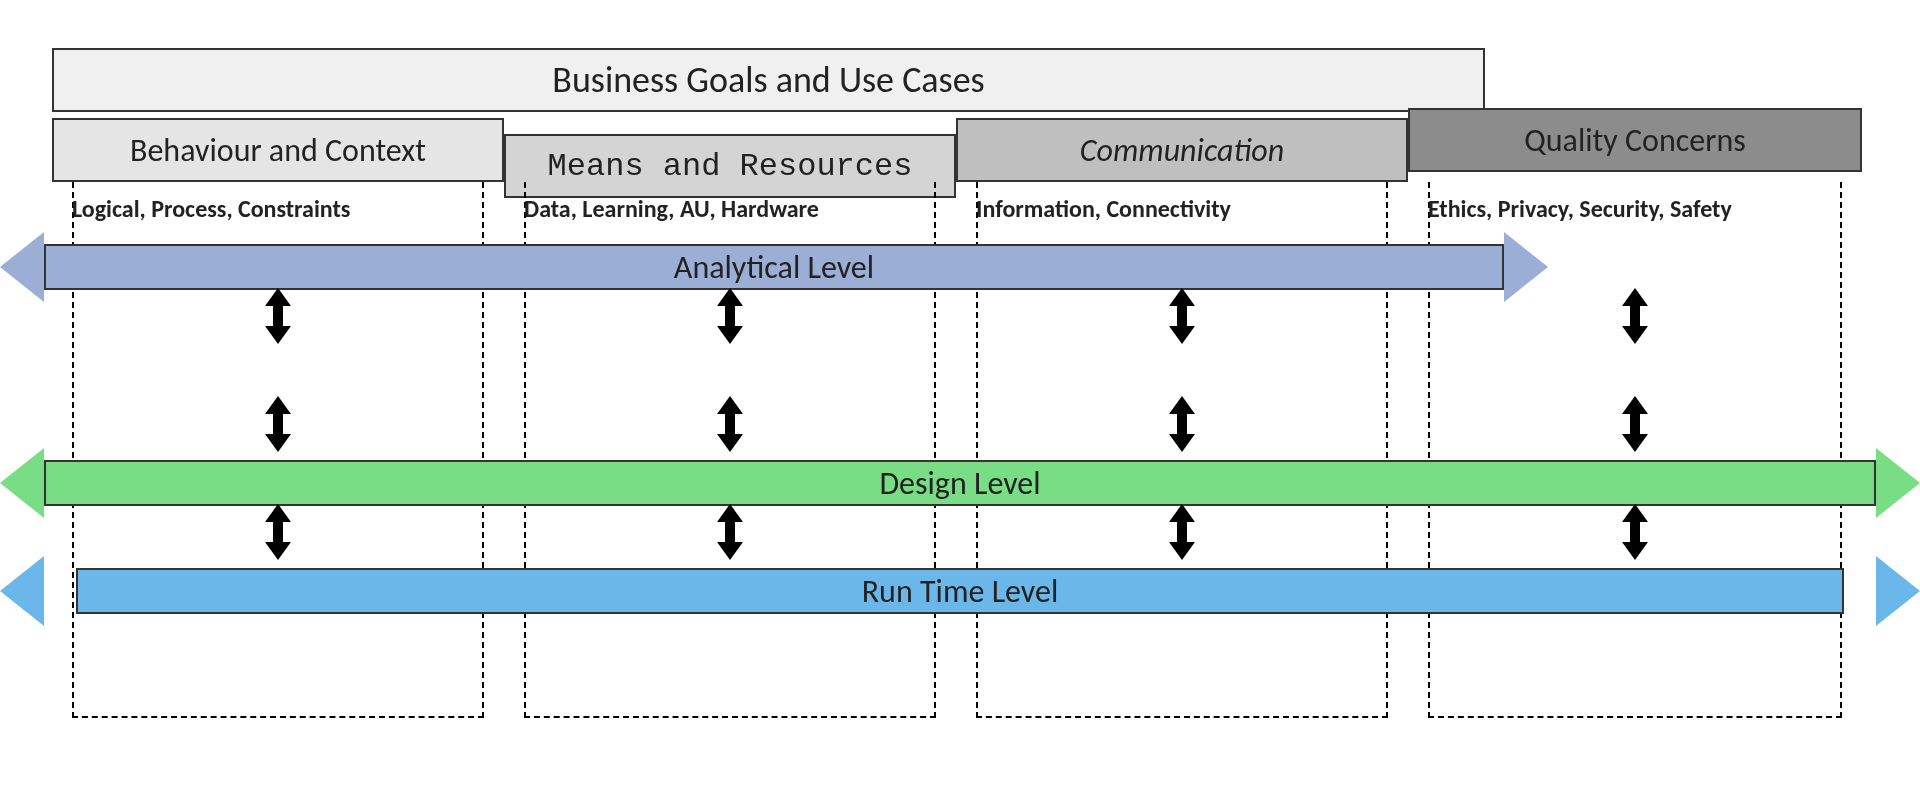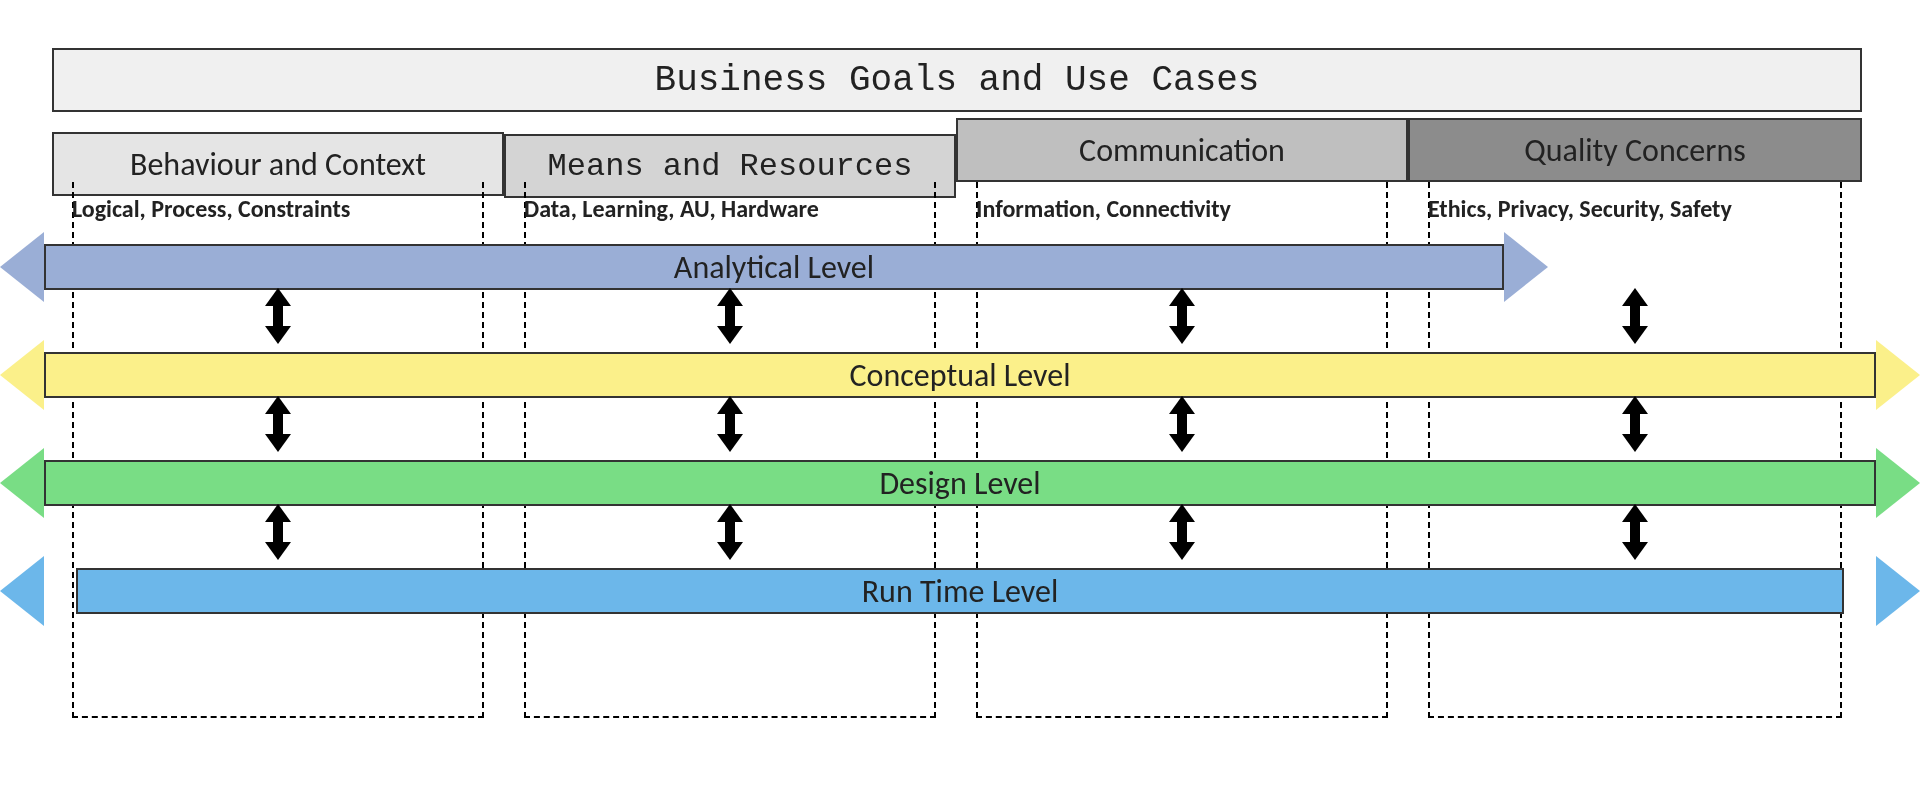--- a/index.html
+++ b/index.html
@@ -115,37 +115,37 @@
     border-left: 13px solid transparent;
     border-right: 13px solid transparent;
     border-top: 18px solid #000;
   }
 </style>
 </head>
 <body>
 
 <div class="stage" data-name="diagram-stage">
 
-  <div class="abs header-box" style="left:52px; top:48px; width:1810px; height:64px;font-family:Liberation Mono, monospace;" data-name="header-business-goals">
+  <div class="abs header-box" style="left:52px; top:48px; width:1433px; height:64px;" data-name="header-business-goals">
     <span data-name="header-title">Business Goals and Use Cases</span>
   </div>
 
-  <div class="abs aspect-box aspect-0" style="left:52px;  top:132px; width:364px; height:64px;" data-name="aspect-behaviour-context">
+  <div class="abs aspect-box aspect-0" style="left:52px;  top:118px; width:364px; height:64px;" data-name="aspect-behaviour-context">
     <span data-name="aspect-label">Behaviour and Context</span>
   </div>
   <div class="abs aspect-box aspect-1" style="left:414px; top:134px; width:364px; height:64px;font-family:Liberation Mono, monospace;" data-name="aspect-means-resources">
     <span data-name="aspect-label">Means and Resources</span>
   </div>
-  <div class="abs aspect-box aspect-2" style="left:776px; top:118px; width:364px; height:64px;" data-name="aspect-communication">
+  <div class="abs aspect-box aspect-2" style="left:776px; top:118px; width:364px; height:64px;font-style:italic;" data-name="aspect-communication">
     <span data-name="aspect-label">Communication</span>
   </div>
 
   <style>
   </style>
-  <div class="abs aspect-box aspect-3" style="left:1498px; top:118px; width:364px; height:64px;" data-name="aspect-quality-concerns">
+  <div class="abs aspect-box aspect-3" style="left:1498px; top:108px; width:364px; height:64px;" data-name="aspect-quality-concerns">
     <span data-name="aspect-label">Quality Concerns</span>
   </div>
 
   <style>
     
     .aspect-box, .dashed-col { width:452px !important; }
     [data-name="aspect-behaviour-context"]{ left:52px !important; }
     [data-name="aspect-means-resources"]  { left:504px !important; }
     [data-name="aspect-communication"]    { left:956px !important; }
     [data-name="aspect-quality-concerns"] { left:1408px !important; width:454px !important; }
@@ -162,27 +162,20 @@
   <div class="abs sublabel" style="left:1428px;top:194px; width:414px;" data-name="sublabel-3">Ethics, Privacy, Security, Safety</div>
 
   <div class="abs hbar bar-analytical" style="left:0; top:232px; width:1548px; height:70px;" data-name="level-bar-analytical">
     <div class="tri left" data-name="arrowhead-left-icon"></div>
     <div class="shaft" data-name="level-shaft">
       <span data-name="level-label">Analytical Level</span>
     </div>
     <div class="tri right" data-name="arrowhead-right-icon"></div>
   </div>
 
-  <div class="abs hbar bar-conceptual" style="left:0; top:340px; width:1920px; height:70px;" data-name="level-bar-conceptual">
-    <div class="tri left" data-name="arrowhead-left-icon"></div>
-    <div class="shaft" data-name="level-shaft">
-      <span data-name="level-label">Conceptual Level</span>
-    </div>
-    <div class="tri right" data-name="arrowhead-right-icon"></div>
-  </div>
 
   <div class="abs hbar bar-design" style="left:0; top:448px; width:1920px; height:70px;" data-name="level-bar-design">
     <div class="tri left" data-name="arrowhead-left-icon"></div>
     <div class="shaft" data-name="level-shaft">
       <span data-name="level-label">Design Level</span>
     </div>
     <div class="tri right" data-name="arrowhead-right-icon"></div>
   </div>
 
   <div class="abs hbar bar-runtime" style="left:0; top:556px; width:1920px; height:70px;gap:32px;" data-name="level-bar-runtime">

